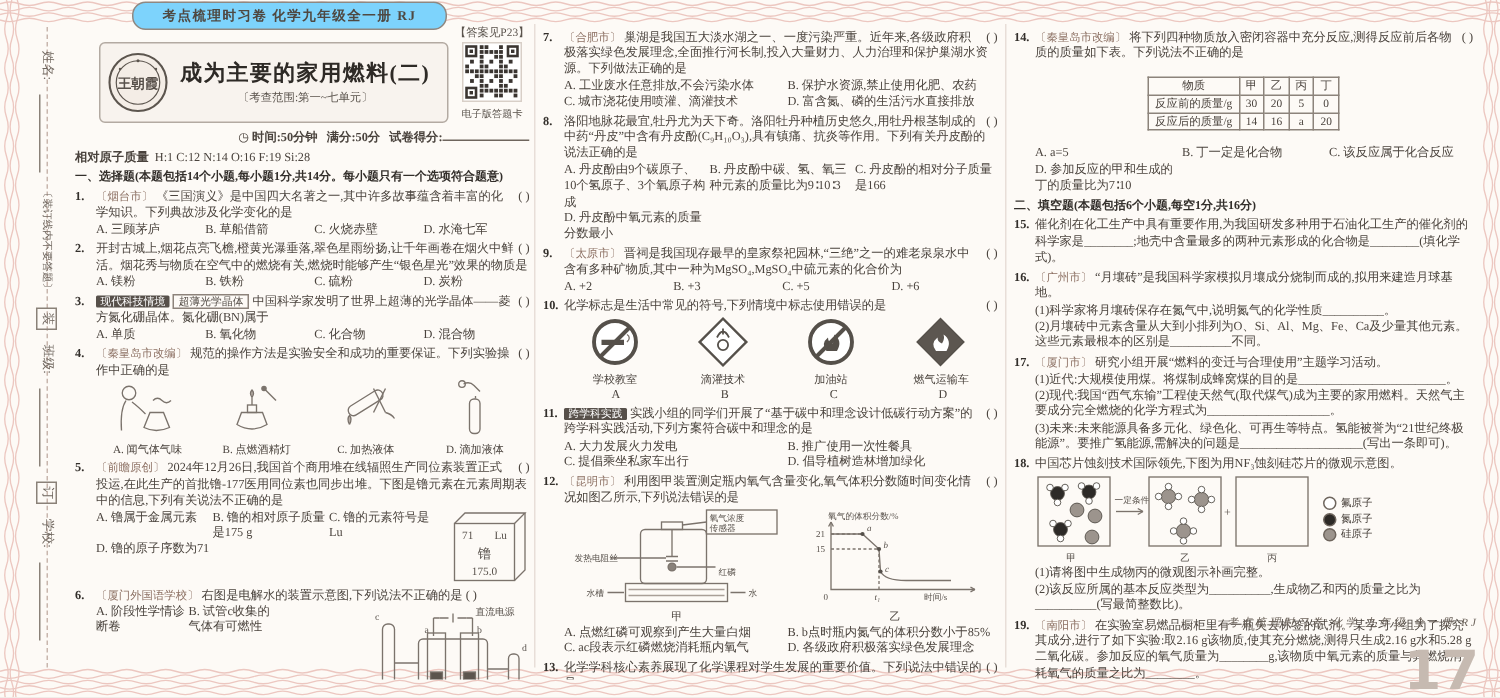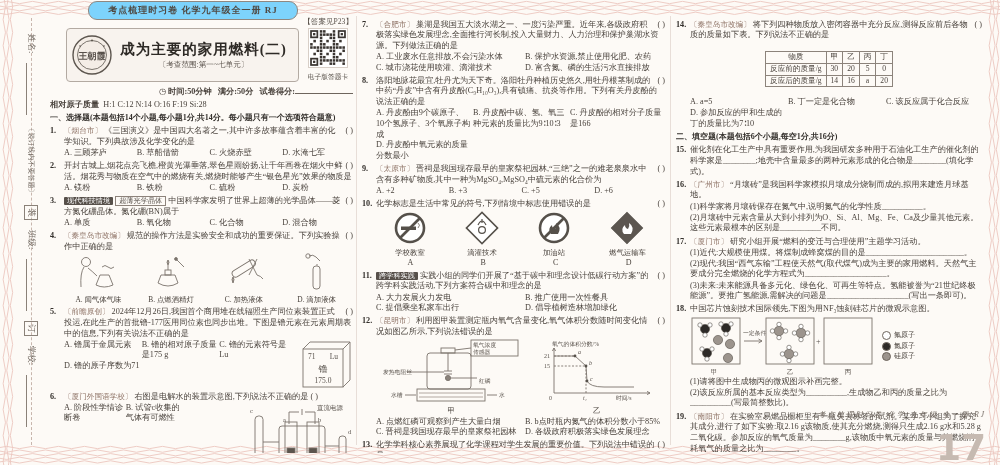--- a/index.html
+++ b/index.html
@@ -545,21 +545,21 @@
           <text x="11" y="61" font-size="6">0</text>
           <text x="45" y="61" font-size="6" font-style="italic">t₁</text>
           <text x="78" y="61" font-size="5.8">时间/s</text>
         </svg>
         <div class="figcap">乙</div>
       </div>
     </div>
     <div class="opts c2">
       <span>A. 点燃红磷可观察到产生大量白烟</span>
         <span>B. b点时瓶内氮气的体积分数小于85%</span>
-      <span>C. 晋祠是我国现存最早的皇家祭祀园林</span>
+      <span>C. ac段表示红磷燃烧消耗瓶内氧气</span>
         <span>D. 各级政府积极落实绿色发展理念</span>
     </div>
 
     <div class="q">
       <span class="qno">13.</span>
       <span class="br">(    )</span>
       <span>化学学科核心素养展现了化学课程对学生发展的重要价值。下列说法中错误的是</span>
     </div>
     <div class="opts c1">
       <span>A. 化学观念:质子数相同的粒子属于同一种元素</span>

